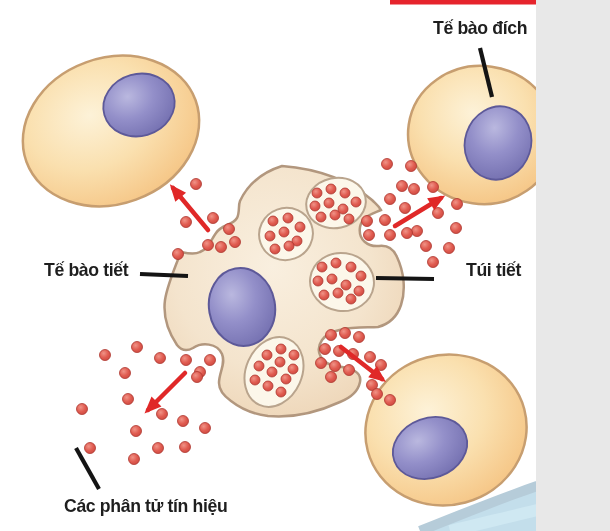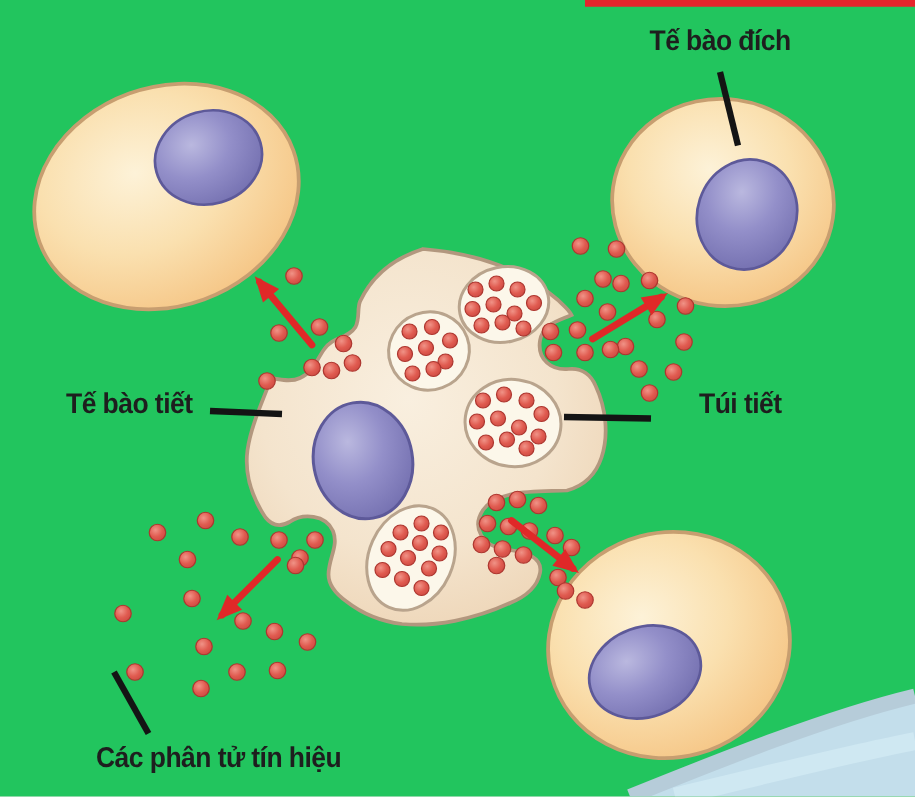--- a/index.html
+++ b/index.html
@@ -1,18 +1,18 @@
 <!DOCTYPE html>
 <html><head>
 <meta charset="utf-8">
 <style>
   html,body{margin:0;padding:0;background:#e8e8e8;}
   .stage{
-    position:relative;width:610px;height:531px;overflow:hidden;
-    background:#22c55e;
+    position:relative;width:536px;height:531px;overflow:hidden;
+    background:#ffffff;
     font-family:"Liberation Sans",sans-serif;
   }
   .stage svg{position:absolute;left:0;top:0;}
   .lbl{
     position:absolute;
     font-weight:bold;font-size:19px;line-height:1.05;color:#1e1e1e;
     letter-spacing:-0.4px;white-space:nowrap;
     transform:scaleX(0.93);transform-origin:0 0;
   }
 </style>

